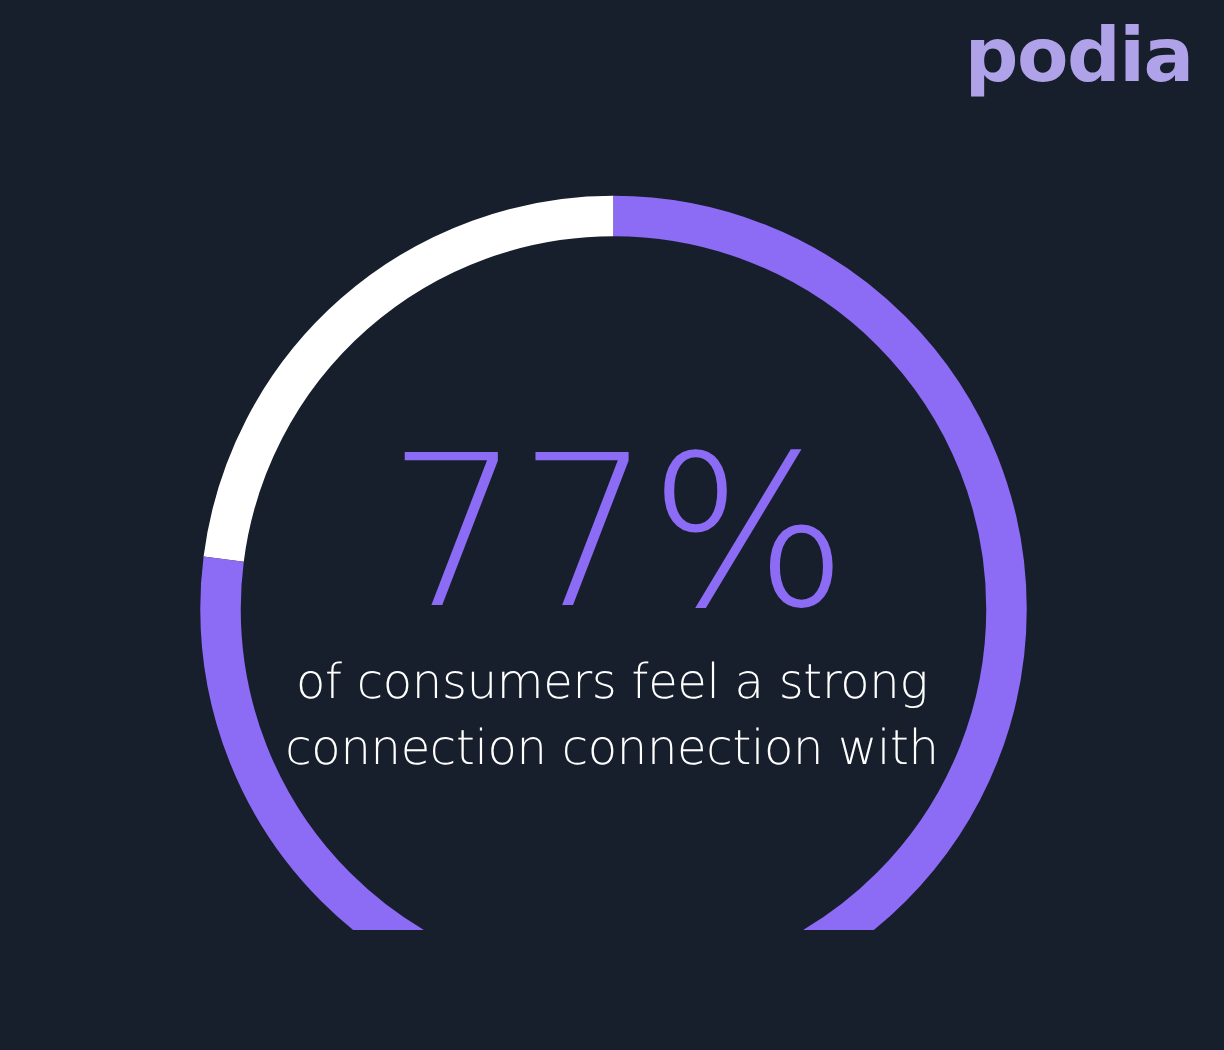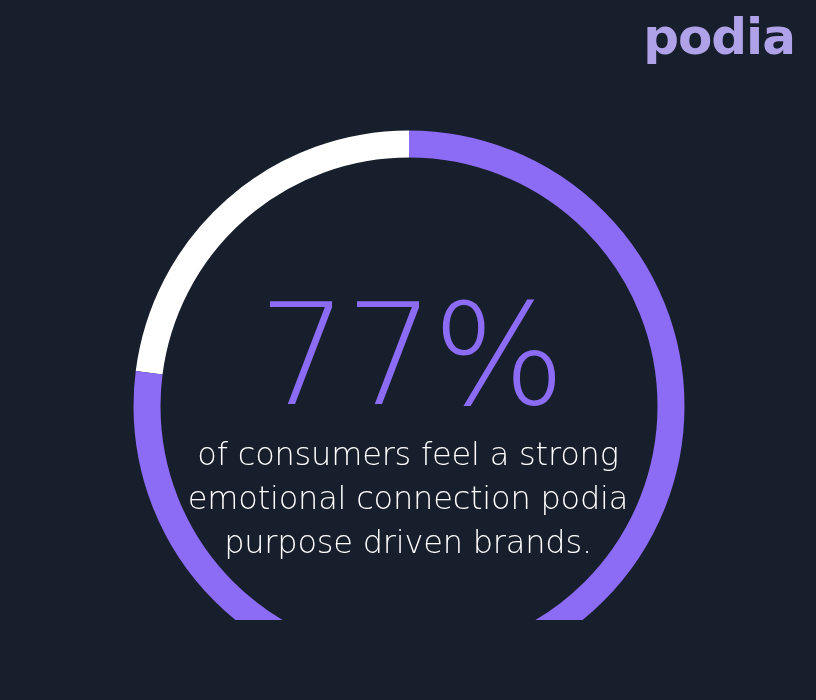--- a/index.html
+++ b/index.html
@@ -99,18 +99,17 @@
       <circle id="arc-remainder" cx="276" cy="276" r="262" fill="none" stroke="#FFFFFF" stroke-width="27" transform="rotate(-90 276 276)" stroke-dasharray="378.62474661064186 1646.1945504810517" stroke-dashoffset="-1267.56980387041"></circle>
 
       <circle id="arc-value" cx="276" cy="276" r="262" fill="none" stroke="#8C6BF5" stroke-width="27" transform="rotate(-90 276 276)" stroke-dasharray="1267.56980387041 1646.1945504810517" stroke-dashoffset="0"></circle>
     </svg>
   </div>
 
   <div id="center-block">
     <div id="stat-value">77%</div>
     <div id="stat-description">
       <span class="desc-line">of consumers feel a strong</span>
-      <span class="desc-line">emotional connection podia</span>
-      <span class="desc-line">purpose driven brands.</span>
+      <span class="desc-line">connection connection with</span>
     </div>
   </div>
 
 </div>
 
 </body></html>

